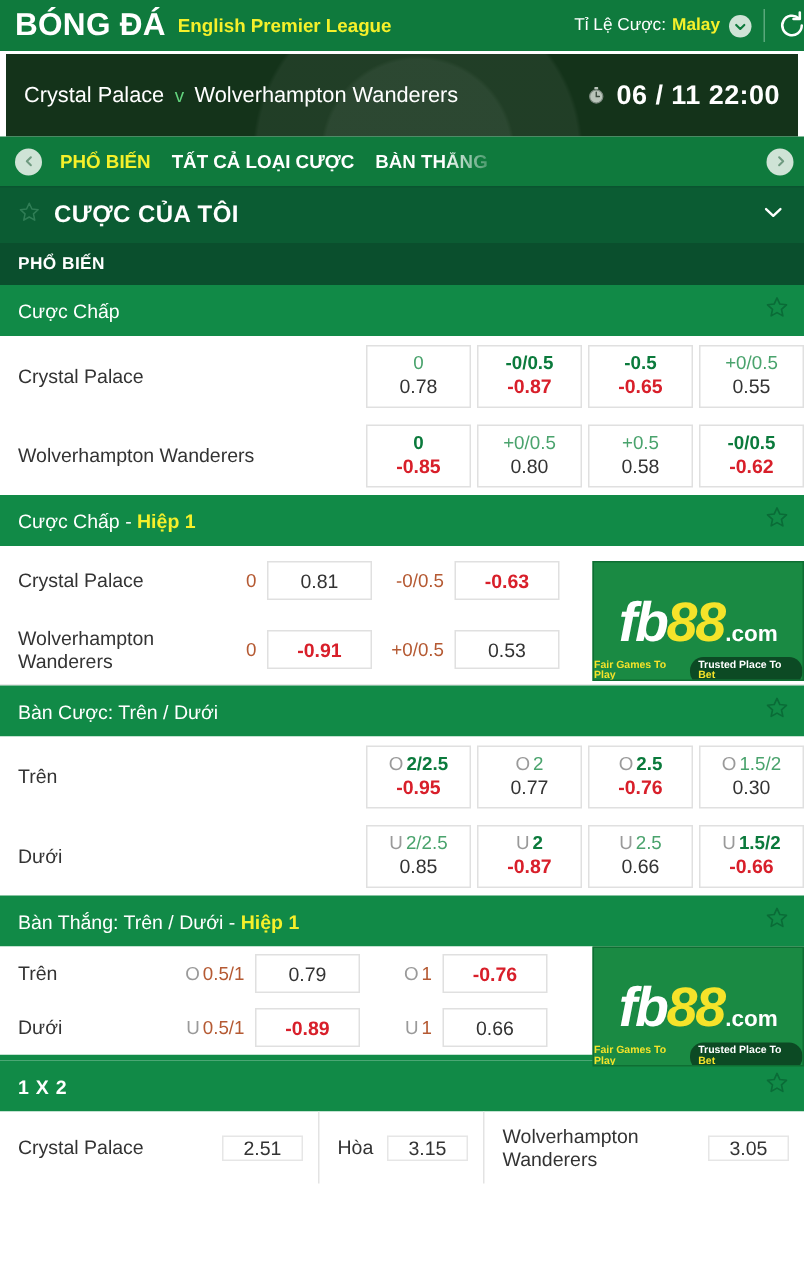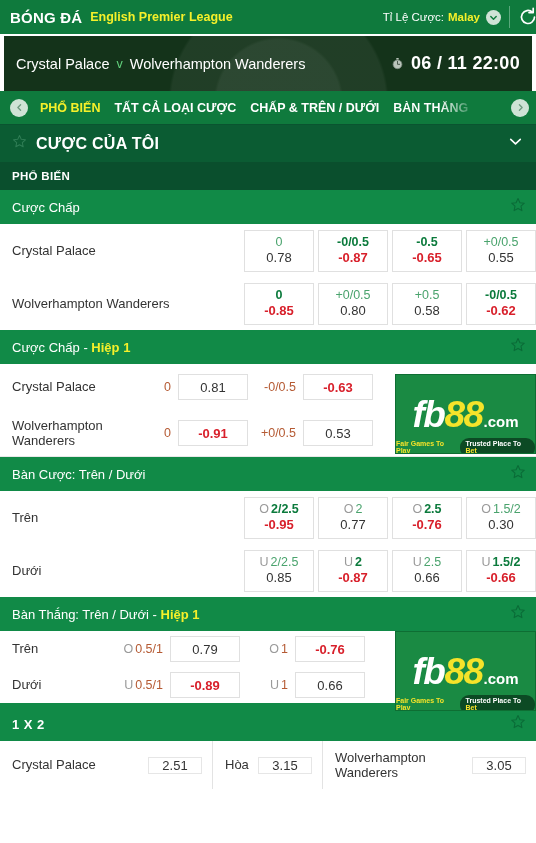--- a/index.html
+++ b/index.html
@@ -13,21 +13,21 @@
 
   
   .top-header {
     height: 34px;
     background: #0f7a3d;
     display: flex; align-items: center;
     padding: 0 0 0 10px;
     position: relative;
   }
   .brand-title {
-    color: #ffffff; font-size: 15px; font-weight: bold;
+    color: #ffffff; font-size: 21px; font-weight: bold;
     letter-spacing: .2px;
   }
   .brand-league {
     color: #f5f02a; font-size: 12.5px; font-weight: bold;
     margin-left: 8px;
     text-align: center;
   }
   .header-right {
     margin-left: auto; display: flex; align-items: center; height: 100%;
   }
@@ -250,21 +250,20 @@
 
   <div class="tab-bar">
     <span class="tab-arrow left">
       <svg width="9" height="9" viewBox="0 0 10 10">
           <path d="M6.2 2 L3.2 5 L6.2 8" stroke="#6f9a80" stroke-width="1.5" fill="none" stroke-linecap="round" stroke-linejoin="round"></path>
         </svg>
     </span>
     <div class="tab-list">
       <span class="tab-item active">PHỔ BIẾN</span>
       <span class="tab-item">TẤT CẢ LOẠI CƯỢC</span>
-      <span class="tab-item">CHẤP &amp; TRÊN / DƯỚI</span>
       <span class="tab-item faded">BÀN THẮNG</span>
     </div>
     <span class="tab-arrow right">
       <svg width="9" height="9" viewBox="0 0 10 10">
           <path d="M3.8 2 L6.8 5 L3.8 8" stroke="#6f9a80" stroke-width="1.5" fill="none" stroke-linecap="round" stroke-linejoin="round"></path>
         </svg>
     </span>
   </div>
 
   <div class="mybets-bar">

